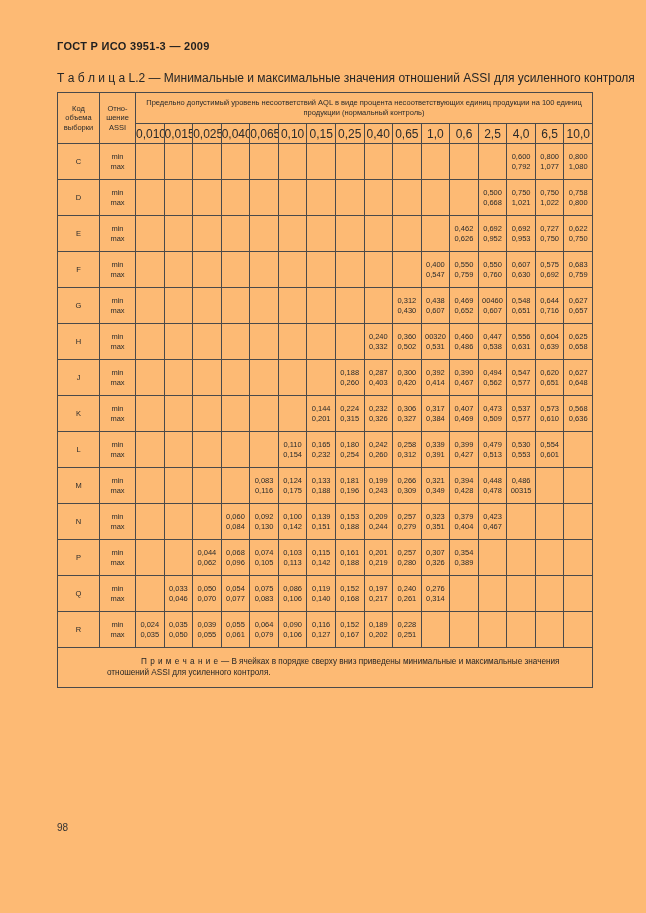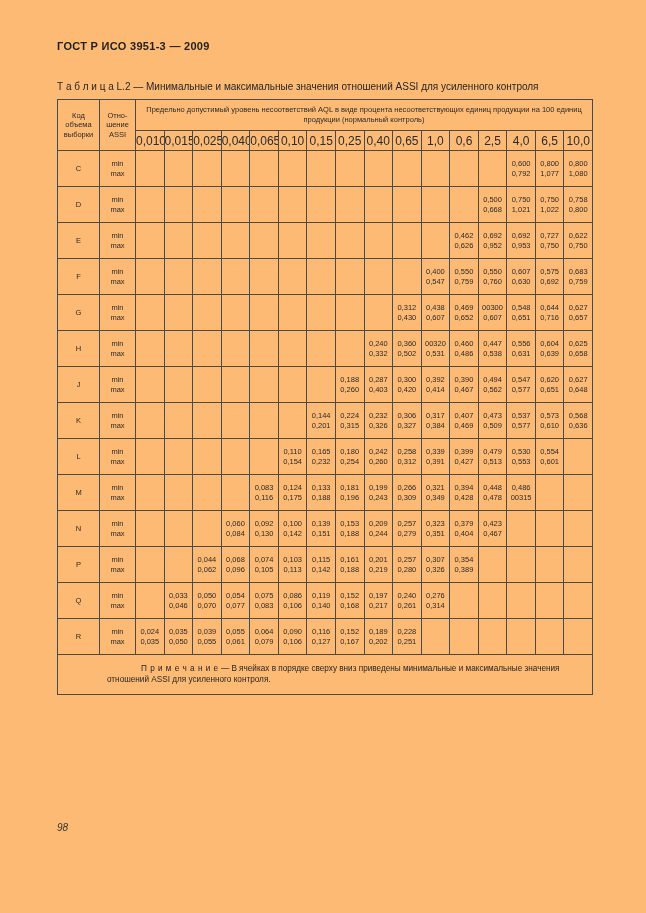--- a/index.html
+++ b/index.html
@@ -20,22 +20,22 @@
     top: 40px;
     width: 536px;
   }
   .doc-header {
     font-size: 11px;
     font-weight: bold;
     letter-spacing: 0.3px;
     color: #1f1f1f;
   }
   .table-title {
-    margin-top: 29px;
-    font-size: 10px;
+    margin-top: 19px;
+    font-size: 12px;
     color: #262626;
     white-space: nowrap;
   }
   table.assi {
     margin-top: 7px;
     width: 536px;
     border-collapse: collapse;
     table-layout: fixed;
   }
   table.assi th, table.assi td {
@@ -89,21 +89,20 @@
     color: #262626;
     margin-left: 41px;
   }
   .note-label { letter-spacing: 0.5px; }
   .page-number {
     position: absolute;
     left: 57px;
     top: 822px;
     font-size: 10px;
     color: #333;
-    font-style: italic;
   }
 </style>
 </head>
 <body>
 
 <div class="page">
   <div class="content">
 
     <div class="doc-header">ГОСТ Р ИСО 3951-3 — 2009</div>
 
@@ -479,21 +478,21 @@
             </td>
             <td class="value-cell">
               <div>0,438</div>
               <div>0,607</div>
             </td>
             <td class="value-cell">
               <div>0,469</div>
               <div>0,652</div>
             </td>
             <td class="value-cell">
-              <div>00300</div>
+              <div>00460</div>
               <div>0,607</div>
             </td>
             <td class="value-cell">
               <div>0,548</div>
               <div>0,651</div>
             </td>
             <td class="value-cell">
               <div>0,644</div>
               <div>0,716</div>
             </td>

